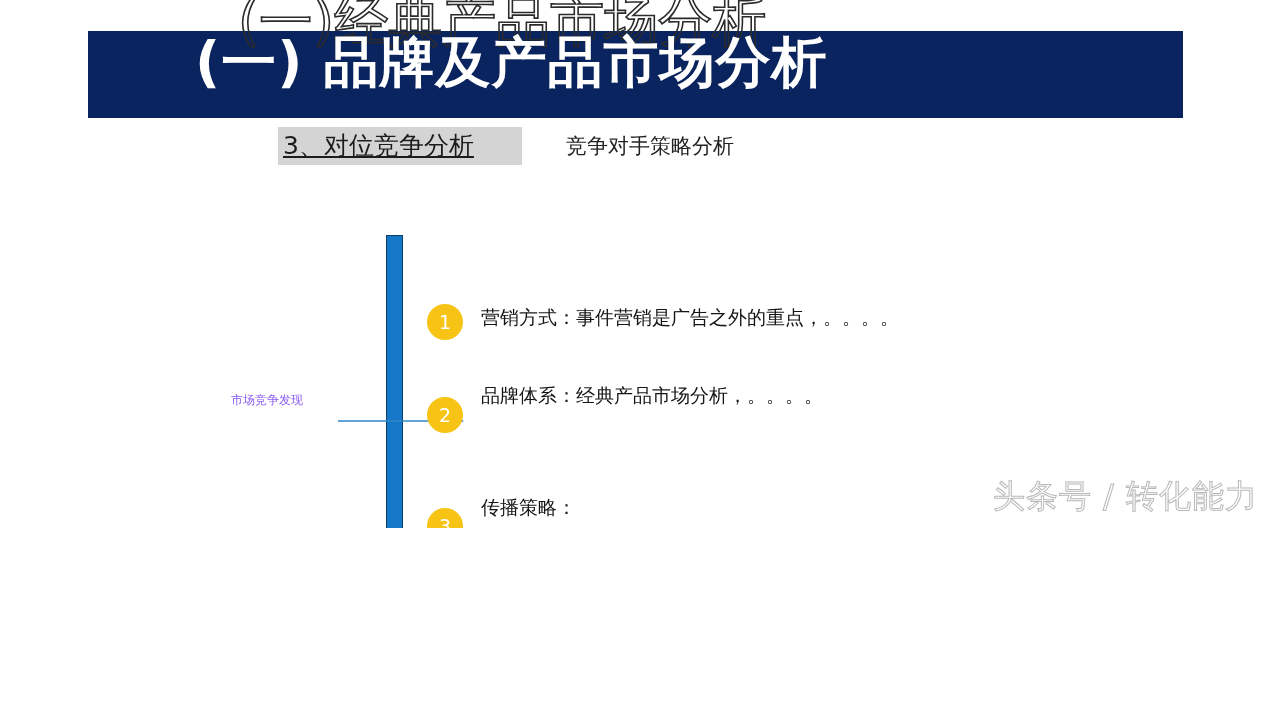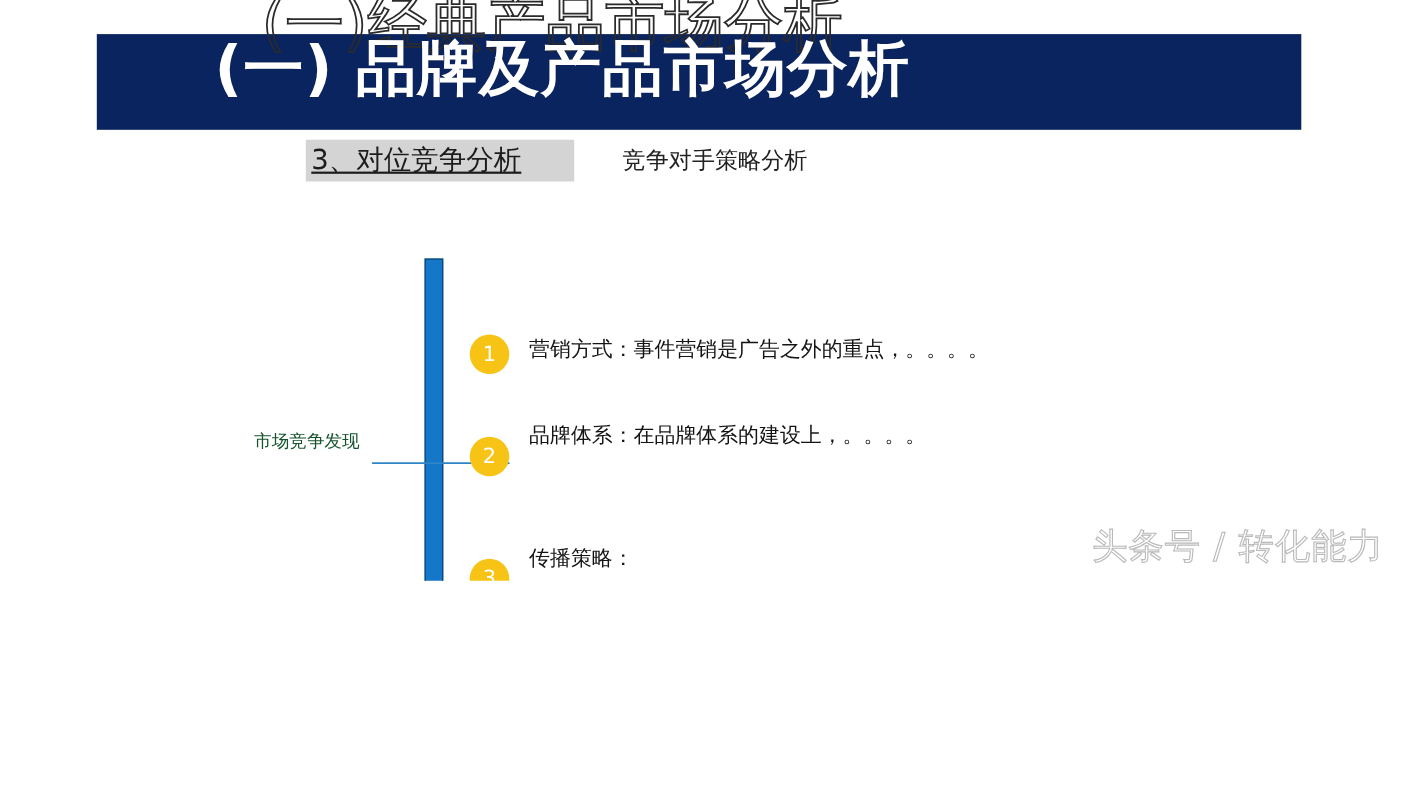--- a/index.html
+++ b/index.html
@@ -118,23 +118,23 @@
     border: 1px solid #0e3e68;
     box-sizing: border-box;
     z-index: 3;
   }
 
   .left-label {
     position: absolute;
     left: 231px;
     top: 385px;
     width: 140px;
-    font-size: 16px;
+    font-size: 12px;
     line-height: 31px;
-    color: #14532d;
+    color: #8b5cf6;
     z-index: 4;
     font-family: "DejaVu Sans", "Liberation Sans", sans-serif;
   }
 
   .connector {
     position: absolute;
     left: 338px;
     top: 413px;
     width: 130px;
     height: 16px;
@@ -214,21 +214,21 @@
     <polygon points="112,2 126,8 112,14" fill="#1577c8"></polygon>
   </svg>
 
   <div class="node" id="node-1">
     <div class="node-circle">1</div>
     <div class="node-text">营销方式：事件营销是广告之外的重点，。。。。</div>
   </div>
 
   <div class="node" id="node-2">
     <div class="node-circle">2</div>
-    <div class="node-text">品牌体系：在品牌体系的建设上，。。。。</div>
+    <div class="node-text">品牌体系：经典产品市场分析，。。。。</div>
   </div>
 
   <div class="node" id="node-3">
     <div class="node-circle">3</div>
     <div class="node-text">传播策略：</div>
   </div>
 
   <div class="watermark">头条号 / 转化能力</div>
 
 </div>

